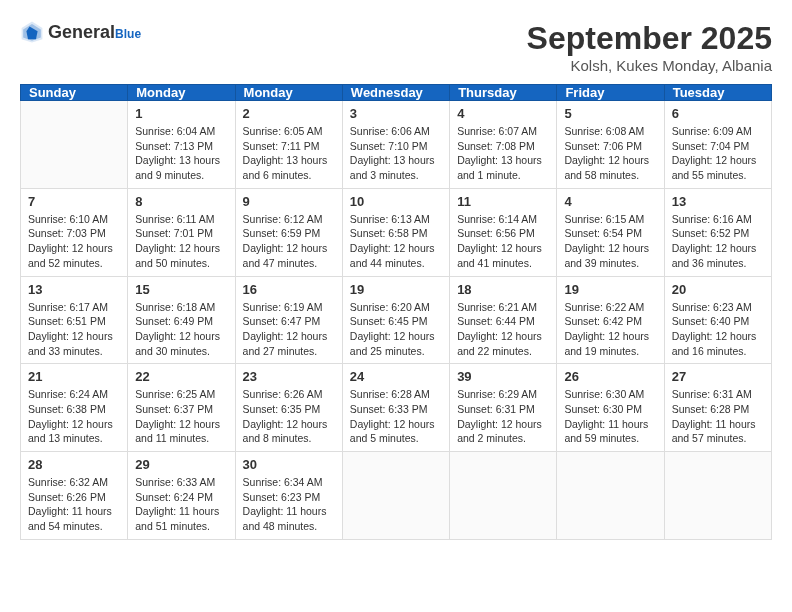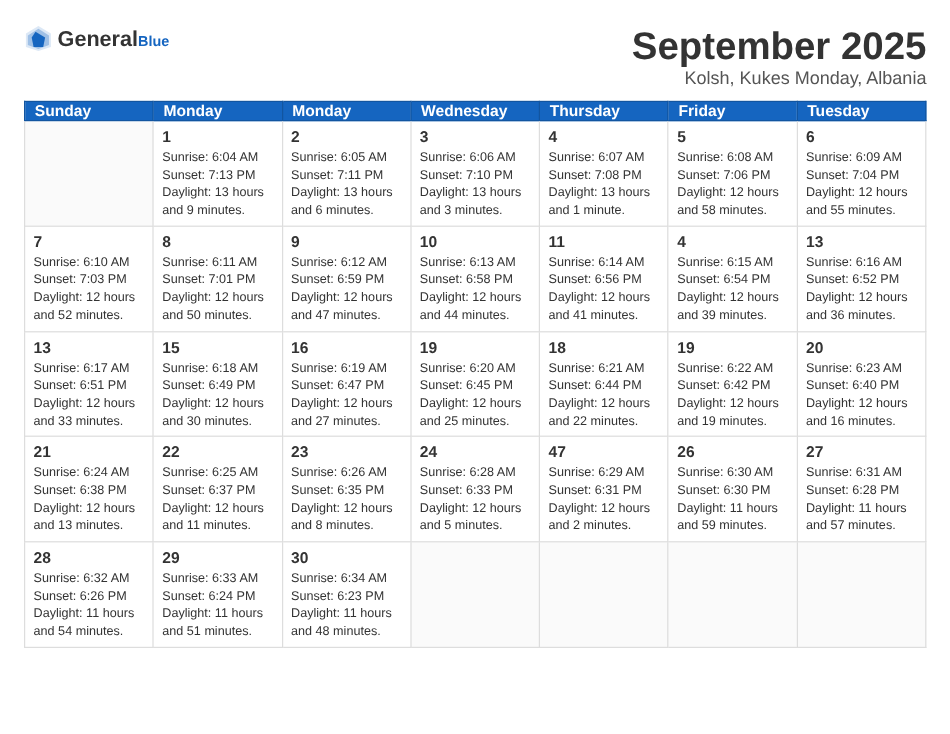--- a/index.html
+++ b/index.html
@@ -219,21 +219,21 @@
         </td>
         <td>
           <span class="day-number">23</span>
           <div class="day-info">Sunrise: 6:26 AM<br>Sunset: 6:35 PM<br>Daylight: 12 hours<br>and 8 minutes.</div>
         </td>
         <td>
           <span class="day-number">24</span>
           <div class="day-info">Sunrise: 6:28 AM<br>Sunset: 6:33 PM<br>Daylight: 12 hours<br>and 5 minutes.</div>
         </td>
         <td>
-          <span class="day-number">47</span>
+          <span class="day-number">39</span>
           <div class="day-info">Sunrise: 6:29 AM<br>Sunset: 6:31 PM<br>Daylight: 12 hours<br>and 2 minutes.</div>
         </td>
         <td>
           <span class="day-number">26</span>
           <div class="day-info">Sunrise: 6:30 AM<br>Sunset: 6:30 PM<br>Daylight: 11 hours<br>and 59 minutes.</div>
         </td>
         <td>
           <span class="day-number">27</span>
           <div class="day-info">Sunrise: 6:31 AM<br>Sunset: 6:28 PM<br>Daylight: 11 hours<br>and 57 minutes.</div>
         </td>

